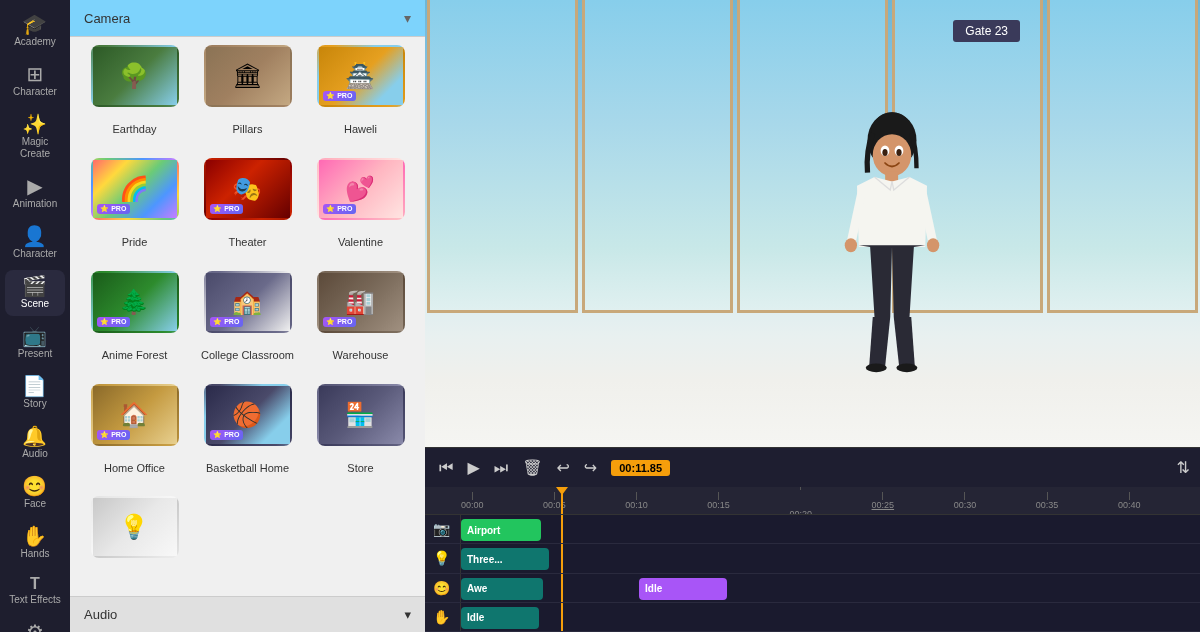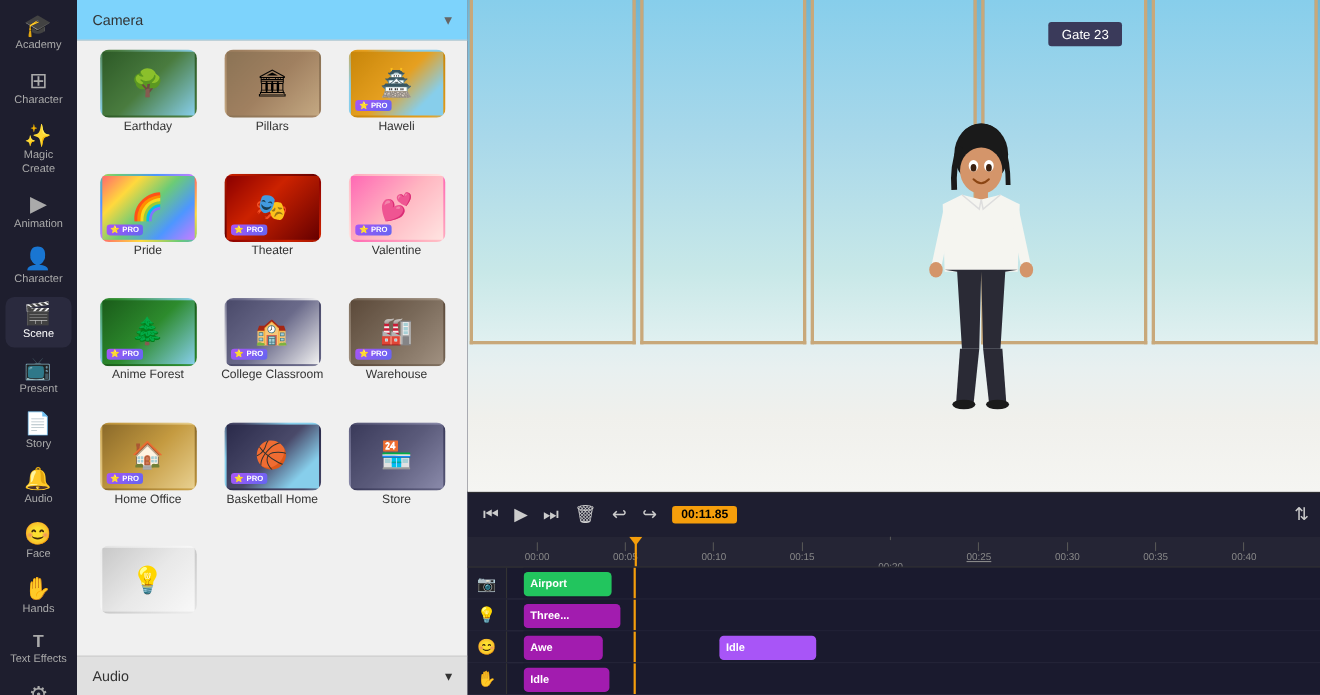--- a/index.html
+++ b/index.html
@@ -124,21 +124,21 @@
       border-radius: 3px;
       font-weight: bold;
       display: flex;
       align-items: center;
       gap: 2px;
     }
     .world-name {
       font-size: 11px;
       color: #333;
       text-align: right;
-      margin-top: 2px;
+      margin-top: 16px;
       line-height: 1.2;
     }
     .light-accordion {
       background: #e0e0e0;
       border-top: 1px solid #ccc;
       padding: 10px 14px;
       display: flex;
       justify-content: space-between;
       align-items: center;
       font-size: 13px;
@@ -269,21 +269,20 @@
       font-size: 14px;
     }
     .ruler-marks {
       flex: 1;
       display: flex;
       align-items: center;
       font-size: 10px;
       color: #888;
       position: relative;
       height: 100%;
-      margin-left: 16px;
     }
     .ruler-mark {
       position: absolute;
       display: flex;
       flex-direction: column;
       align-items: center;
     }
     .ruler-mark-line {
       width: 1px;
       height: 8px;
@@ -335,38 +334,37 @@
       background: #1e1e30;
       height: 100%;
       border-right: 1px solid #333;
     }
     .track-content {
       flex: 1;
       position: relative;
       height: 100%;
       background: #1a1a2e;
       overflow: hidden;
-      margin-left: 15px;
     }
     .track-clip {
       position: absolute;
       top: 4px;
       height: 22px;
       border-radius: 4px;
       display: flex;
       align-items: center;
       padding: 0 6px;
       font-size: 10px;
       font-weight: bold;
       color: #fff;
       white-space: nowrap;
       overflow: hidden;
     }
     .clip-green { background: #22c55e; }
-    .clip-orange { background: #a21caf; }
+    .clip-orange { background: #0f766e; }
     .clip-purple { background: #a855f7; }
 
     
     .thumb-earthday { background: linear-gradient(135deg, #2d5a27 0%, #4a7c3f 50%, #87ceeb 100%); }
     .thumb-pillars { background: linear-gradient(135deg, #8b7355 0%, #a08060 50%, #c4a882 100%); }
     .thumb-haweli { background: linear-gradient(135deg, #c8860a 0%, #e6a020 50%, #87ceeb 80%); }
     .thumb-pride { background: linear-gradient(135deg, #ff6b6b 0%, #ffd93d 25%, #6bcb77 50%, #4d96ff 75%, #c77dff 100%); }
     .thumb-theater { background: linear-gradient(135deg, #8b0000 0%, #cc2200 40%, #660000 100%); }
     .thumb-valentine { background: linear-gradient(135deg, #ff69b4 0%, #ffb6c1 50%, #ffe4e1 100%); }
     .thumb-anime-forest { background: linear-gradient(135deg, #1a5c1a 0%, #2d8b2d 50%, #87ceeb 100%); }
@@ -680,21 +678,21 @@
         <div class="track-icon">💡</div>
         <div class="track-content">
           <div class="track-clip clip-orange" style="left:0px;width:88px;">Three...</div>
           <div class="playhead" style="left:100px;"></div>
         </div>
       </div>
 
       <div class="track-row">
         <div class="track-icon">😊</div>
         <div class="track-content">
-          <div class="track-clip clip-orange" style="left:0px;width:72px;">Awe</div>
+          <div class="track-clip clip-orange" style="left:0px;width:82px;">Awe</div>
           <div class="track-clip clip-purple" style="left:178px;width:88px;">Idle</div>
           <div class="playhead" style="left:100px;"></div>
         </div>
       </div>
 
       <div class="track-row">
         <div class="track-icon">✋</div>
         <div class="track-content">
           <div class="track-clip clip-orange" style="left:0px;width:78px;">Idle</div>
           <div class="playhead" style="left:100px;"></div>

